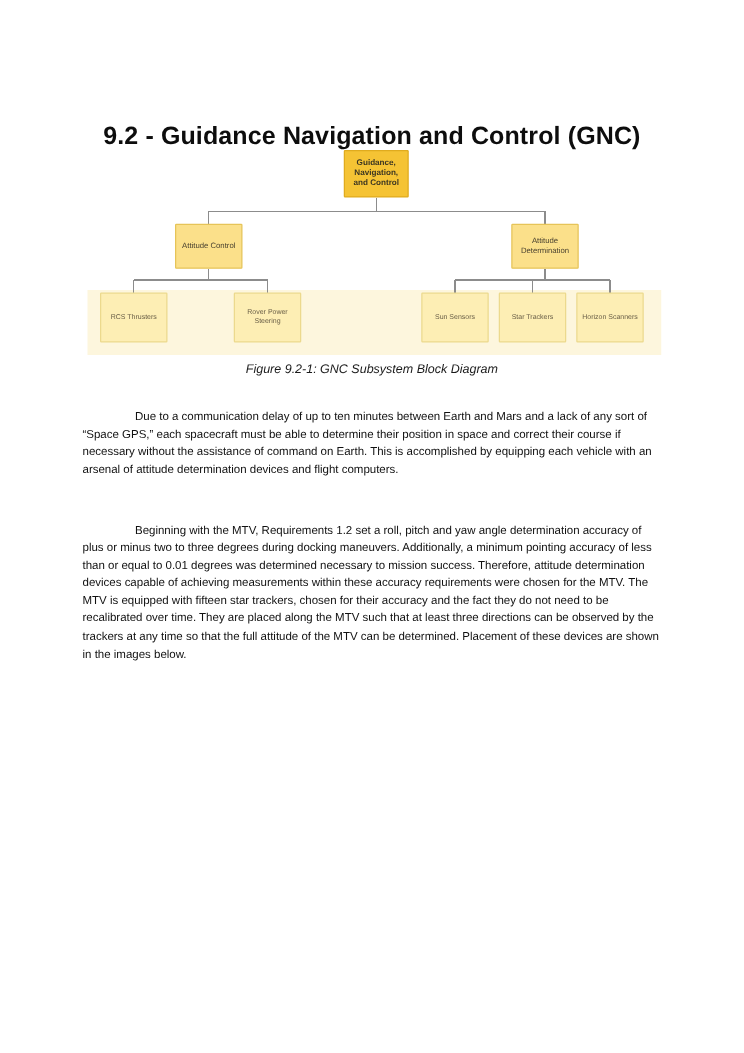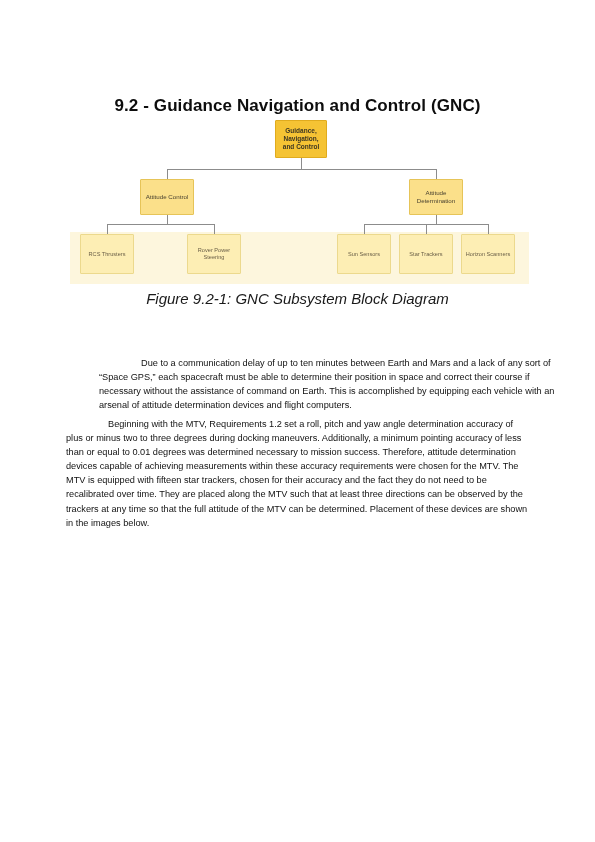--- a/index.html
+++ b/index.html
@@ -23,21 +23,21 @@
     background: #ffffff;
   }
 
   
   .doc-title {
     position: absolute;
     left: 66px;
     top: 85px;
     width: 463px;
     text-align: center;
-    font-size: 17px;
+    font-size: 20px;
     font-weight: bold;
     letter-spacing: 0.1px;
     color: #0d0d0d;
   }
 
   
   .figure-wrap {
     position: absolute;
     left: 66px;
     top: 112px;
@@ -110,21 +110,21 @@
     height: 172px;
     overflow: visible;
   }
 
   .fig-caption {
     position: absolute;
     left: 66px;
     top: 290px;
     width: 463px;
     text-align: center;
-    font-size: 15px;
+    font-size: 10px;
     font-style: italic;
     color: #1a1a1a;
   }
 
   
   .section-heading {
     position: absolute;
     left: 66px;
     top: 320px;
     width: 463px;
@@ -140,21 +140,21 @@
     width: 463px;
     font-size: 9.2px;
     line-height: 14.1px;
     text-align: left;
     color: #111111;
   }
   .body-text p {
     margin: 0;
     text-indent: 42px;
   }
-  #para-1 { top: 356px; margin-left: 33px; }
+  #para-1 { top: 326px; }
   #para-2 { top: 417px; }
 </style>
 </head>
 <body>
 
 <div class="page">
 
   <h1 class="doc-title">9.2 - Guidance Navigation and Control (GNC)</h1>
 
   <div class="figure-wrap">

